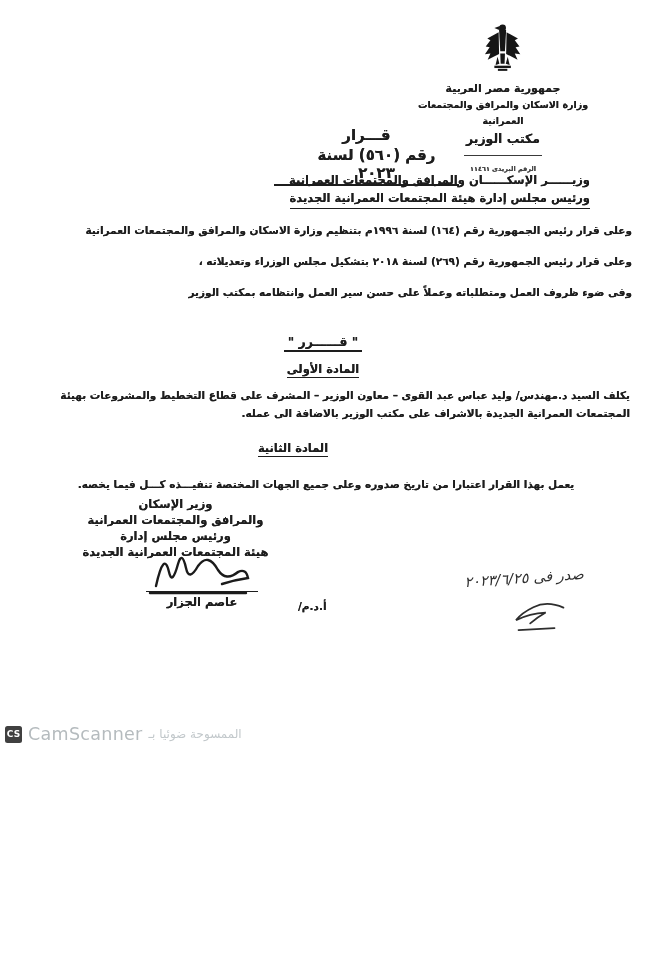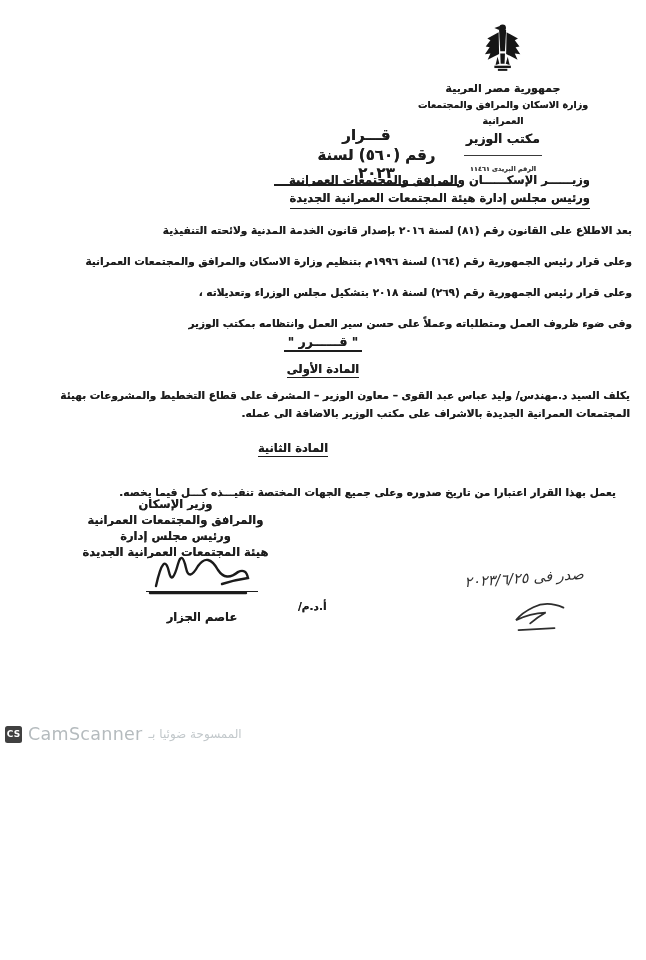--- a/index.html
+++ b/index.html
@@ -27,29 +27,29 @@
   .preamble p{margin:0 0 12px;line-height:19px;white-space:nowrap;}
   
   .decided{position:absolute;top:334px;left:0;right:0;text-align:center;font-size:12.5px;}
   .decided span{display:inline-block;border-bottom:2px solid #1d1d1d;padding:0 4px 1px;letter-spacing:1px;}
   .art-head{position:absolute;font-size:11.5px;}
   .art-head span{display:inline-block;border-bottom:1.7px solid #1d1d1d;padding-bottom:1px;}
   .art1-head{top:362px;left:0;right:0;text-align:center;}
   .art2-head{top:441px;left:228px;width:130px;text-align:center;}
   .art1-body{position:absolute;top:387px;right:16px;left:30px;margin:0;font-size:10.5px;
              line-height:17.5px;}
-  .art2-body{position:absolute;top:470px;right:14px;left:20px;margin:16px;font-size:10.5px;
-             text-align:right;white-space:nowrap;}
+  .art2-body{position:absolute;top:470px;right:14px;left:20px;margin:8px;font-size:10.5px;
+             text-align:center;white-space:nowrap;}
   
   .sig-block{position:absolute;top:496px;left:68px;width:215px;text-align:center;
              font-size:11.5px;line-height:16px;}
   .sig-prefix{position:absolute;top:559px;left:298px;font-size:10.5px;margin-top:41px;}
   .sig-scrawl{position:absolute;top:546px;left:138px;}
   .sig-name{position:absolute;top:591px;left:146px;width:112px;text-align:center;
-            border-top:1.7px solid #1d1d1d;padding-top:18px;font-size:11.5px;}
+            border-top:1.7px solid #1d1d1d;padding-top:3px;font-size:11.5px;}
   
   .hand-date{position:absolute;top:570px;left:418px;width:212px;font-size:14.5px;font-weight:normal;
              font-style:italic;color:#2e2e2e;transform:rotate(-4deg);text-align:center;
              text-shadow:none;letter-spacing:1px;}
   .hand-initial{position:absolute;top:599px;left:502px;transform:rotate(-3deg);}
   
   .wm{position:absolute;left:5px;bottom:12px;height:20px;display:flex;align-items:center;
       gap:6px;direction:ltr;}
   .wm-logo{width:17px;height:17px;border-radius:2.5px;background:#404040;color:#fdfdfd;
            font-size:9px;font-weight:bold;display:flex;align-items:center;justify-content:center;}
@@ -88,21 +88,20 @@
       <div class="title-kind">قـــرار</div>
       <div class="title-num">رقم (٥٦٠) لسنة ٢٠٢٣</div>
     </div>
 
     <div class="issuer">
       <div>وزيــــــر الإسكــــــان والمرافق والمجتمعات العمرانية</div>
       <div><span class="u">ورئيس مجلس إدارة هيئة المجتمعات العمرانية الجديدة</span></div>
     </div>
 
     <div class="preamble">
-      <p>بعد الاطلاع على القانون رقم (٨١) لسنة ٢٠١٦ بإصدار قانون الخدمة المدنية ولائحته التنفيذية</p>
       <p>وعلى قرار رئيس الجمهورية رقم (١٦٤) لسنة ١٩٩٦م بتنظيم وزارة الاسكان والمرافق والمجتمعات العمرانية</p>
       <p>وعلى قرار رئيس الجمهورية رقم (٢٦٩) لسنة ٢٠١٨ بتشكيل مجلس الوزراء وتعديلاته ،</p>
       <p>وفى ضوء ظروف العمل ومتطلباته وعملاً على حسن سير العمل وانتظامه بمكتب الوزير</p>
     </div>
 
     <div class="decided">
       <span>" قــــــرر "</span>
     </div>
 
     <div class="art-head art1-head">

